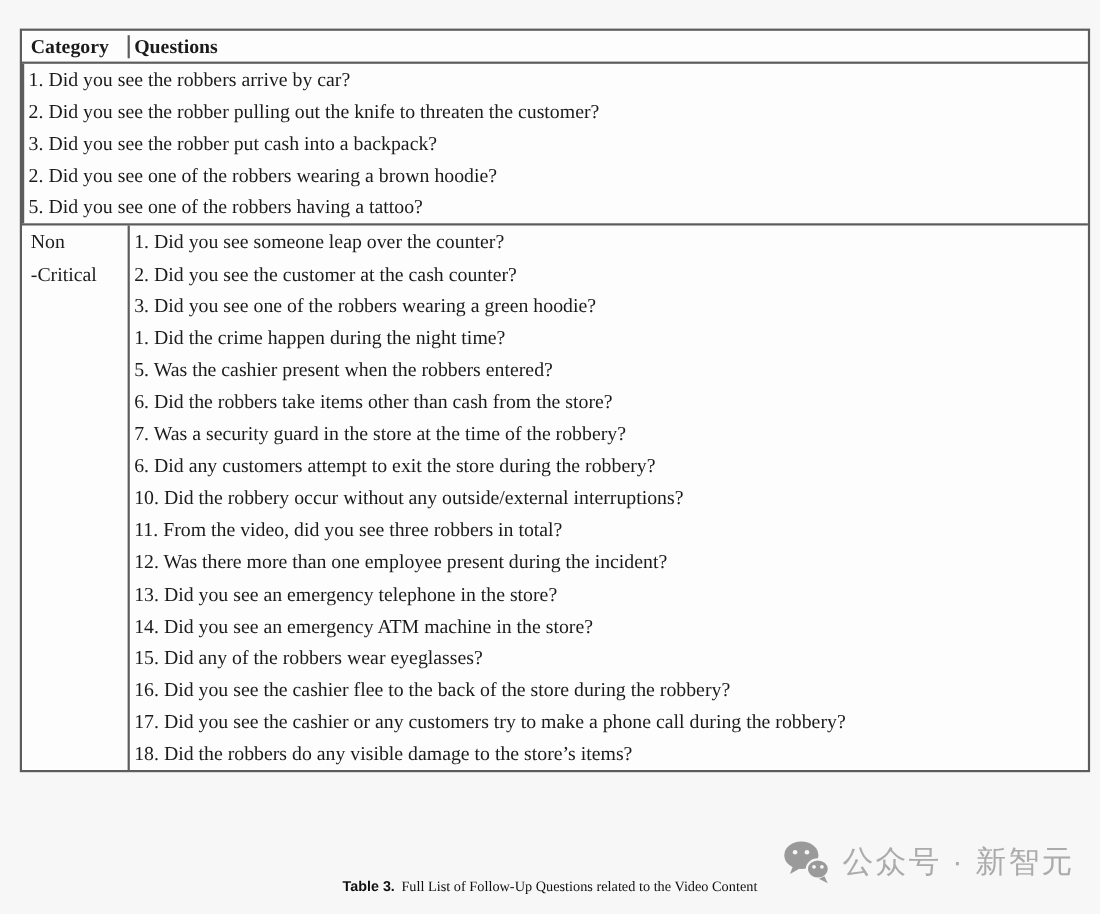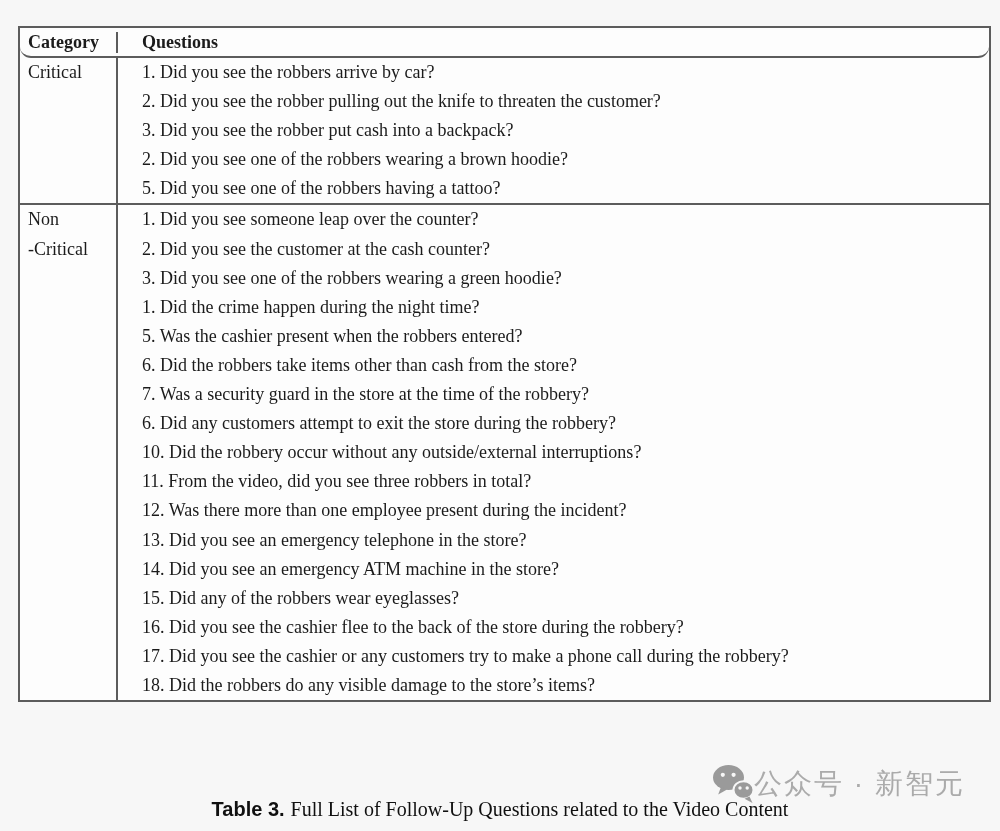--- a/index.html
+++ b/index.html
@@ -21,66 +21,65 @@
     background: #fdfdfd;
     border: 2px solid #5c5c5c;
   }
   .header-row {
     display: flex;
     height: 28px;
     border-bottom: 2px solid #5c5c5c;
     font-weight: bold;
     font-size: 18px;
     align-items: center;
-    border-radius: 11px;
   }
   .cat-col {
     width: 96px;
     flex: none;
     padding-left: 8px;
     box-sizing: border-box;
   }
   .q-col {
     flex: 1;
     border-left: 2px solid #5c5c5c;
-    padding-left: 24px;
+    padding-left: 4px;
     box-sizing: border-box;
   }
   .section-row { display: flex; }
   .section-row + .section-row { border-top: 2px solid #5c5c5c; }
   .line {
     line-height: 29.1px;
     height: 29.1px;
     font-size: 18px;
     white-space: nowrap;
   }
 
   
   .caption {
     position: absolute;
     left: 0; right: 0;
     top: 798px;
     text-align: center;
-    font-size: 20px;
+    font-size: 13px;
     color: #101010;
   }
   .caption .cap-label {
     font-family: "Liberation Sans", "DejaVu Sans", sans-serif;
     font-weight: bold;
     margin-right: 6px;
   }
 
   
   .watermark {
     position: absolute;
     left: 712px;
     top: 764px;
     display: flex;
     align-items: center;
-    gap: 0;
+    gap: 12px;
     z-index: 5;
   }
   .watermark .wm-text {
     font-family: "Liberation Sans", "DejaVu Sans", sans-serif;
     font-size: 28px;
     color: #ababab;
     letter-spacing: 2px;
     white-space: nowrap;
   }
 </style>
@@ -89,23 +88,20 @@
 
 <div class="page">
 
   <div class="qtable">
     <div class="header-row">
       <div class="cat-col">Category</div>
       <div class="q-col">Questions</div>
     </div>
     <div id="table-body">
         <div class="section-row">
-          <div class="cat-col">
-            <div class="line">Critical</div>
-          </div>
           <div class="q-col">
             <div class="line">1. Did you see the robbers arrive by car?</div>
             <div class="line">2. Did you see the robber pulling out the knife to threaten the customer?</div>
             <div class="line">3. Did you see the robber put cash into a backpack?</div>
             <div class="line">2. Did you see one of the robbers wearing a brown hoodie?</div>
             <div class="line">5. Did you see one of the robbers having a tattoo?</div>
           </div>
         </div>
         <div class="section-row">
           <div class="cat-col">

